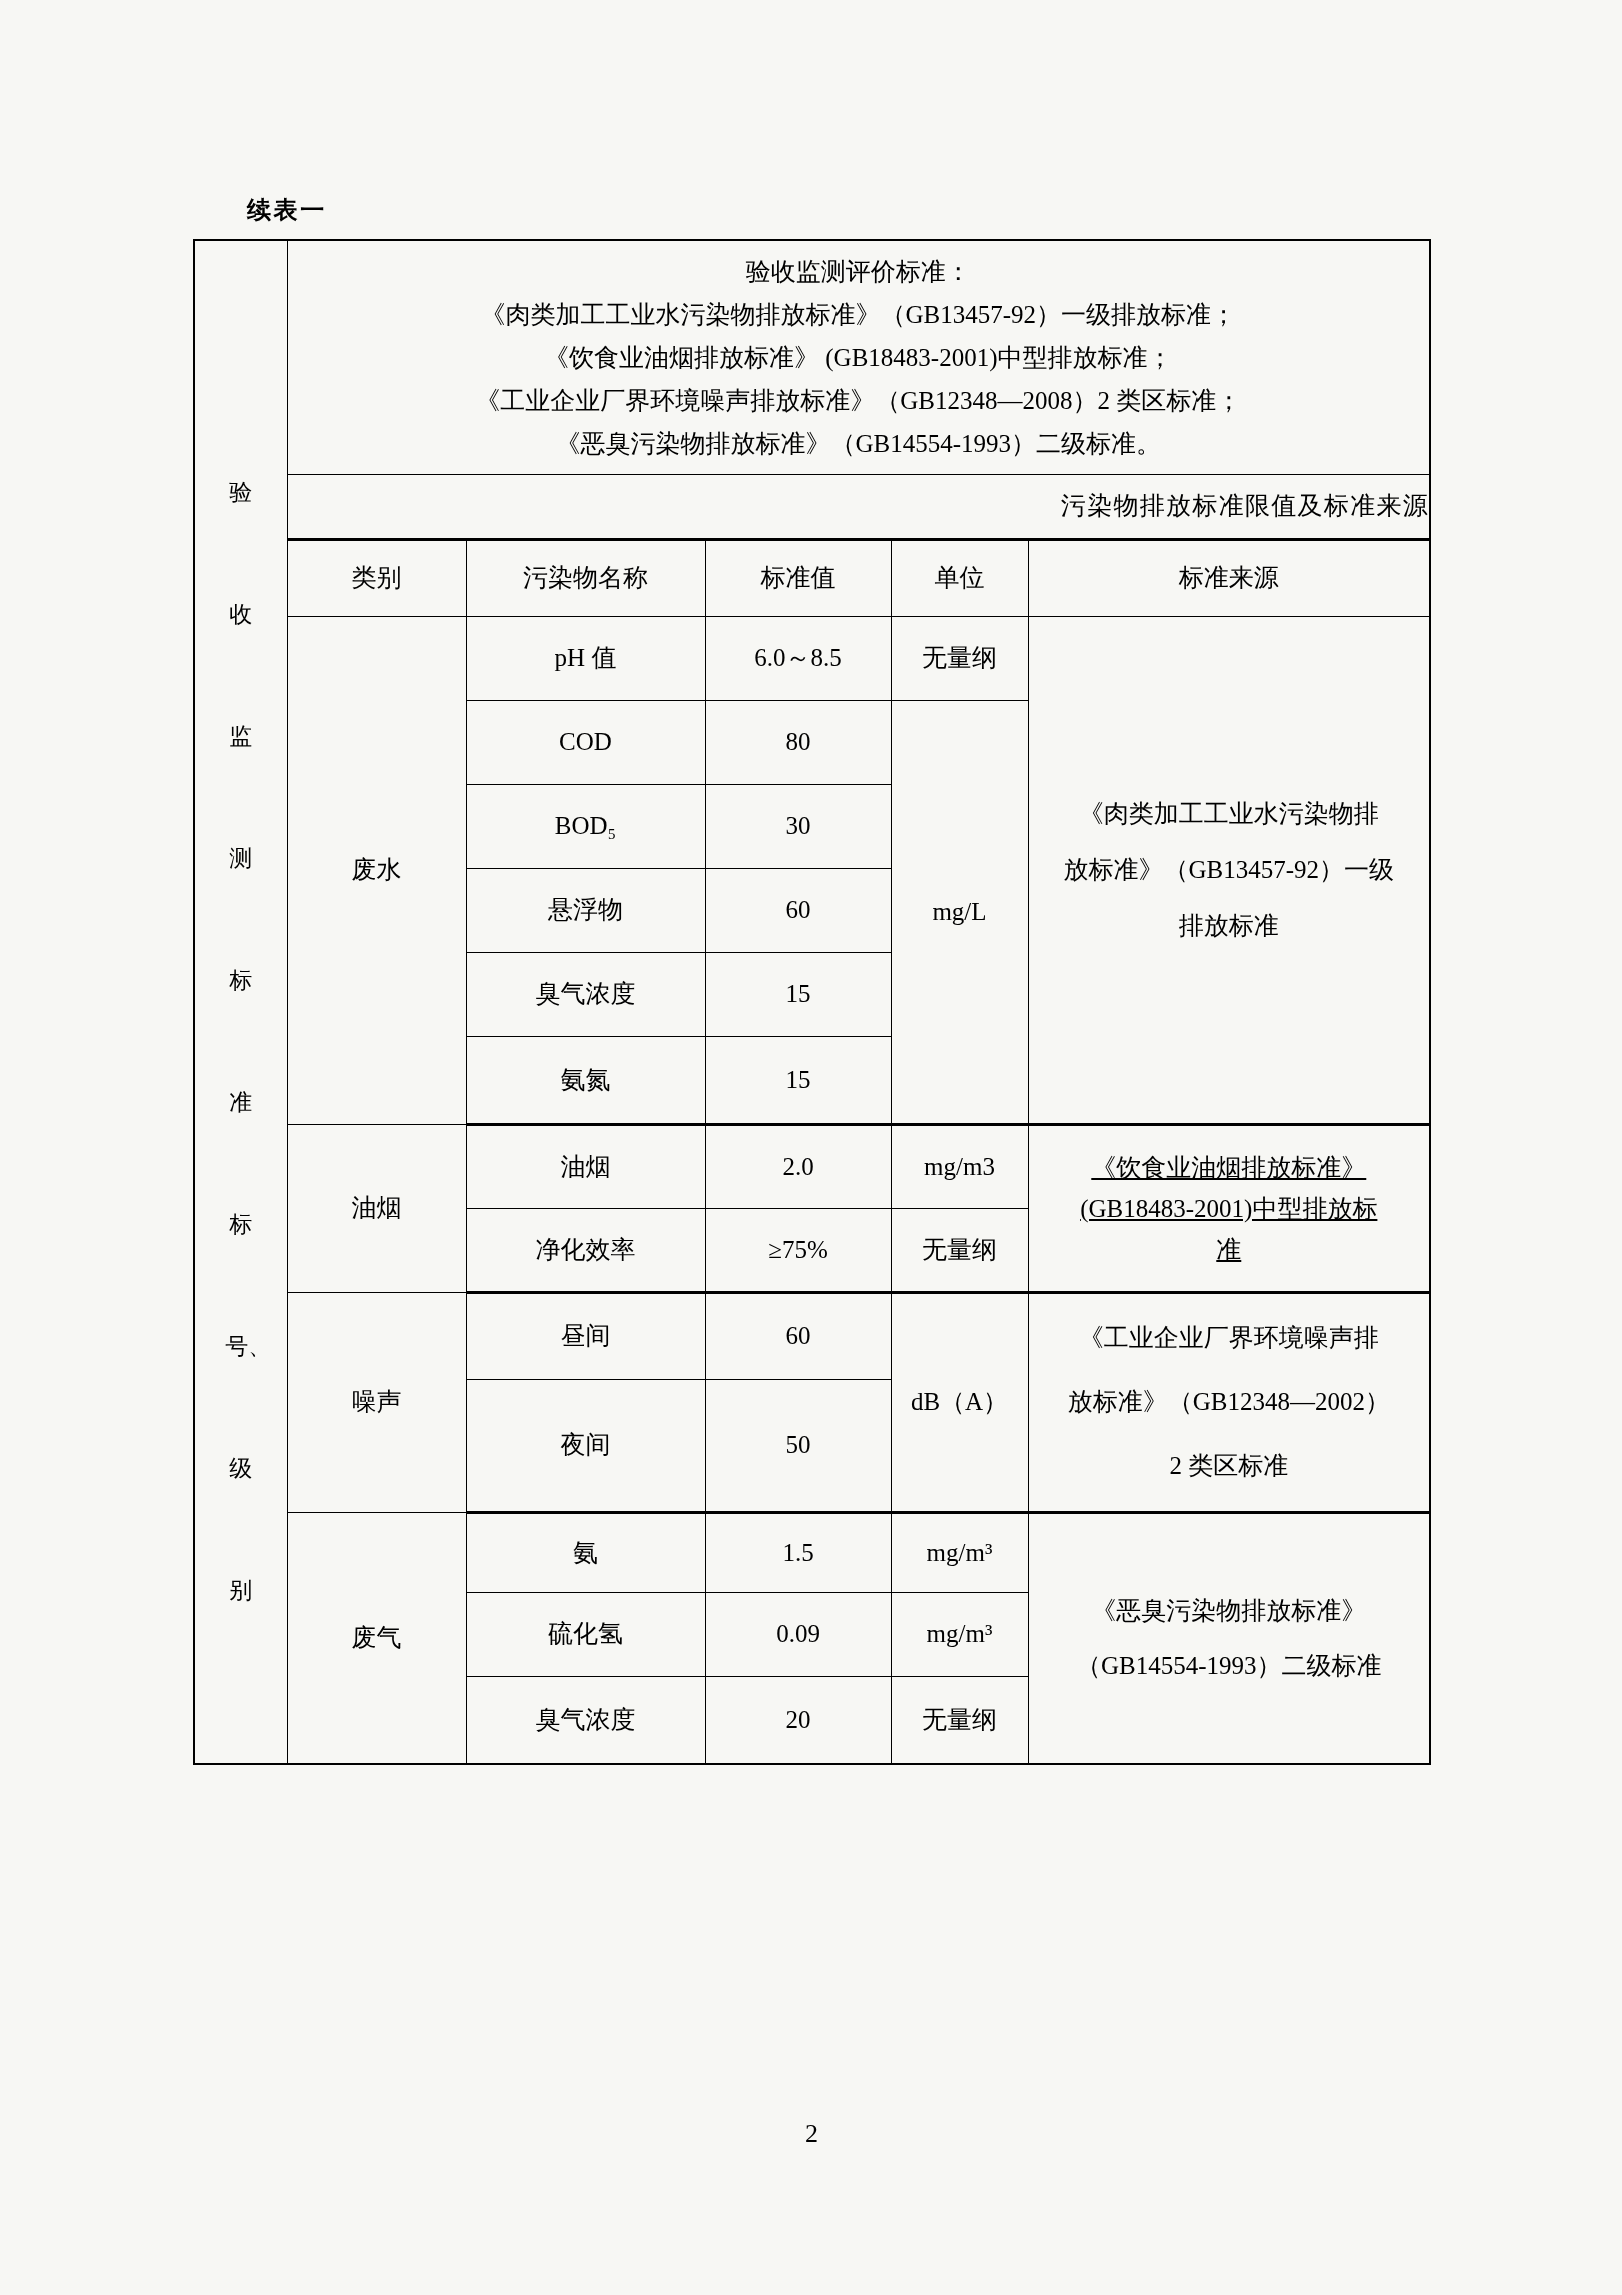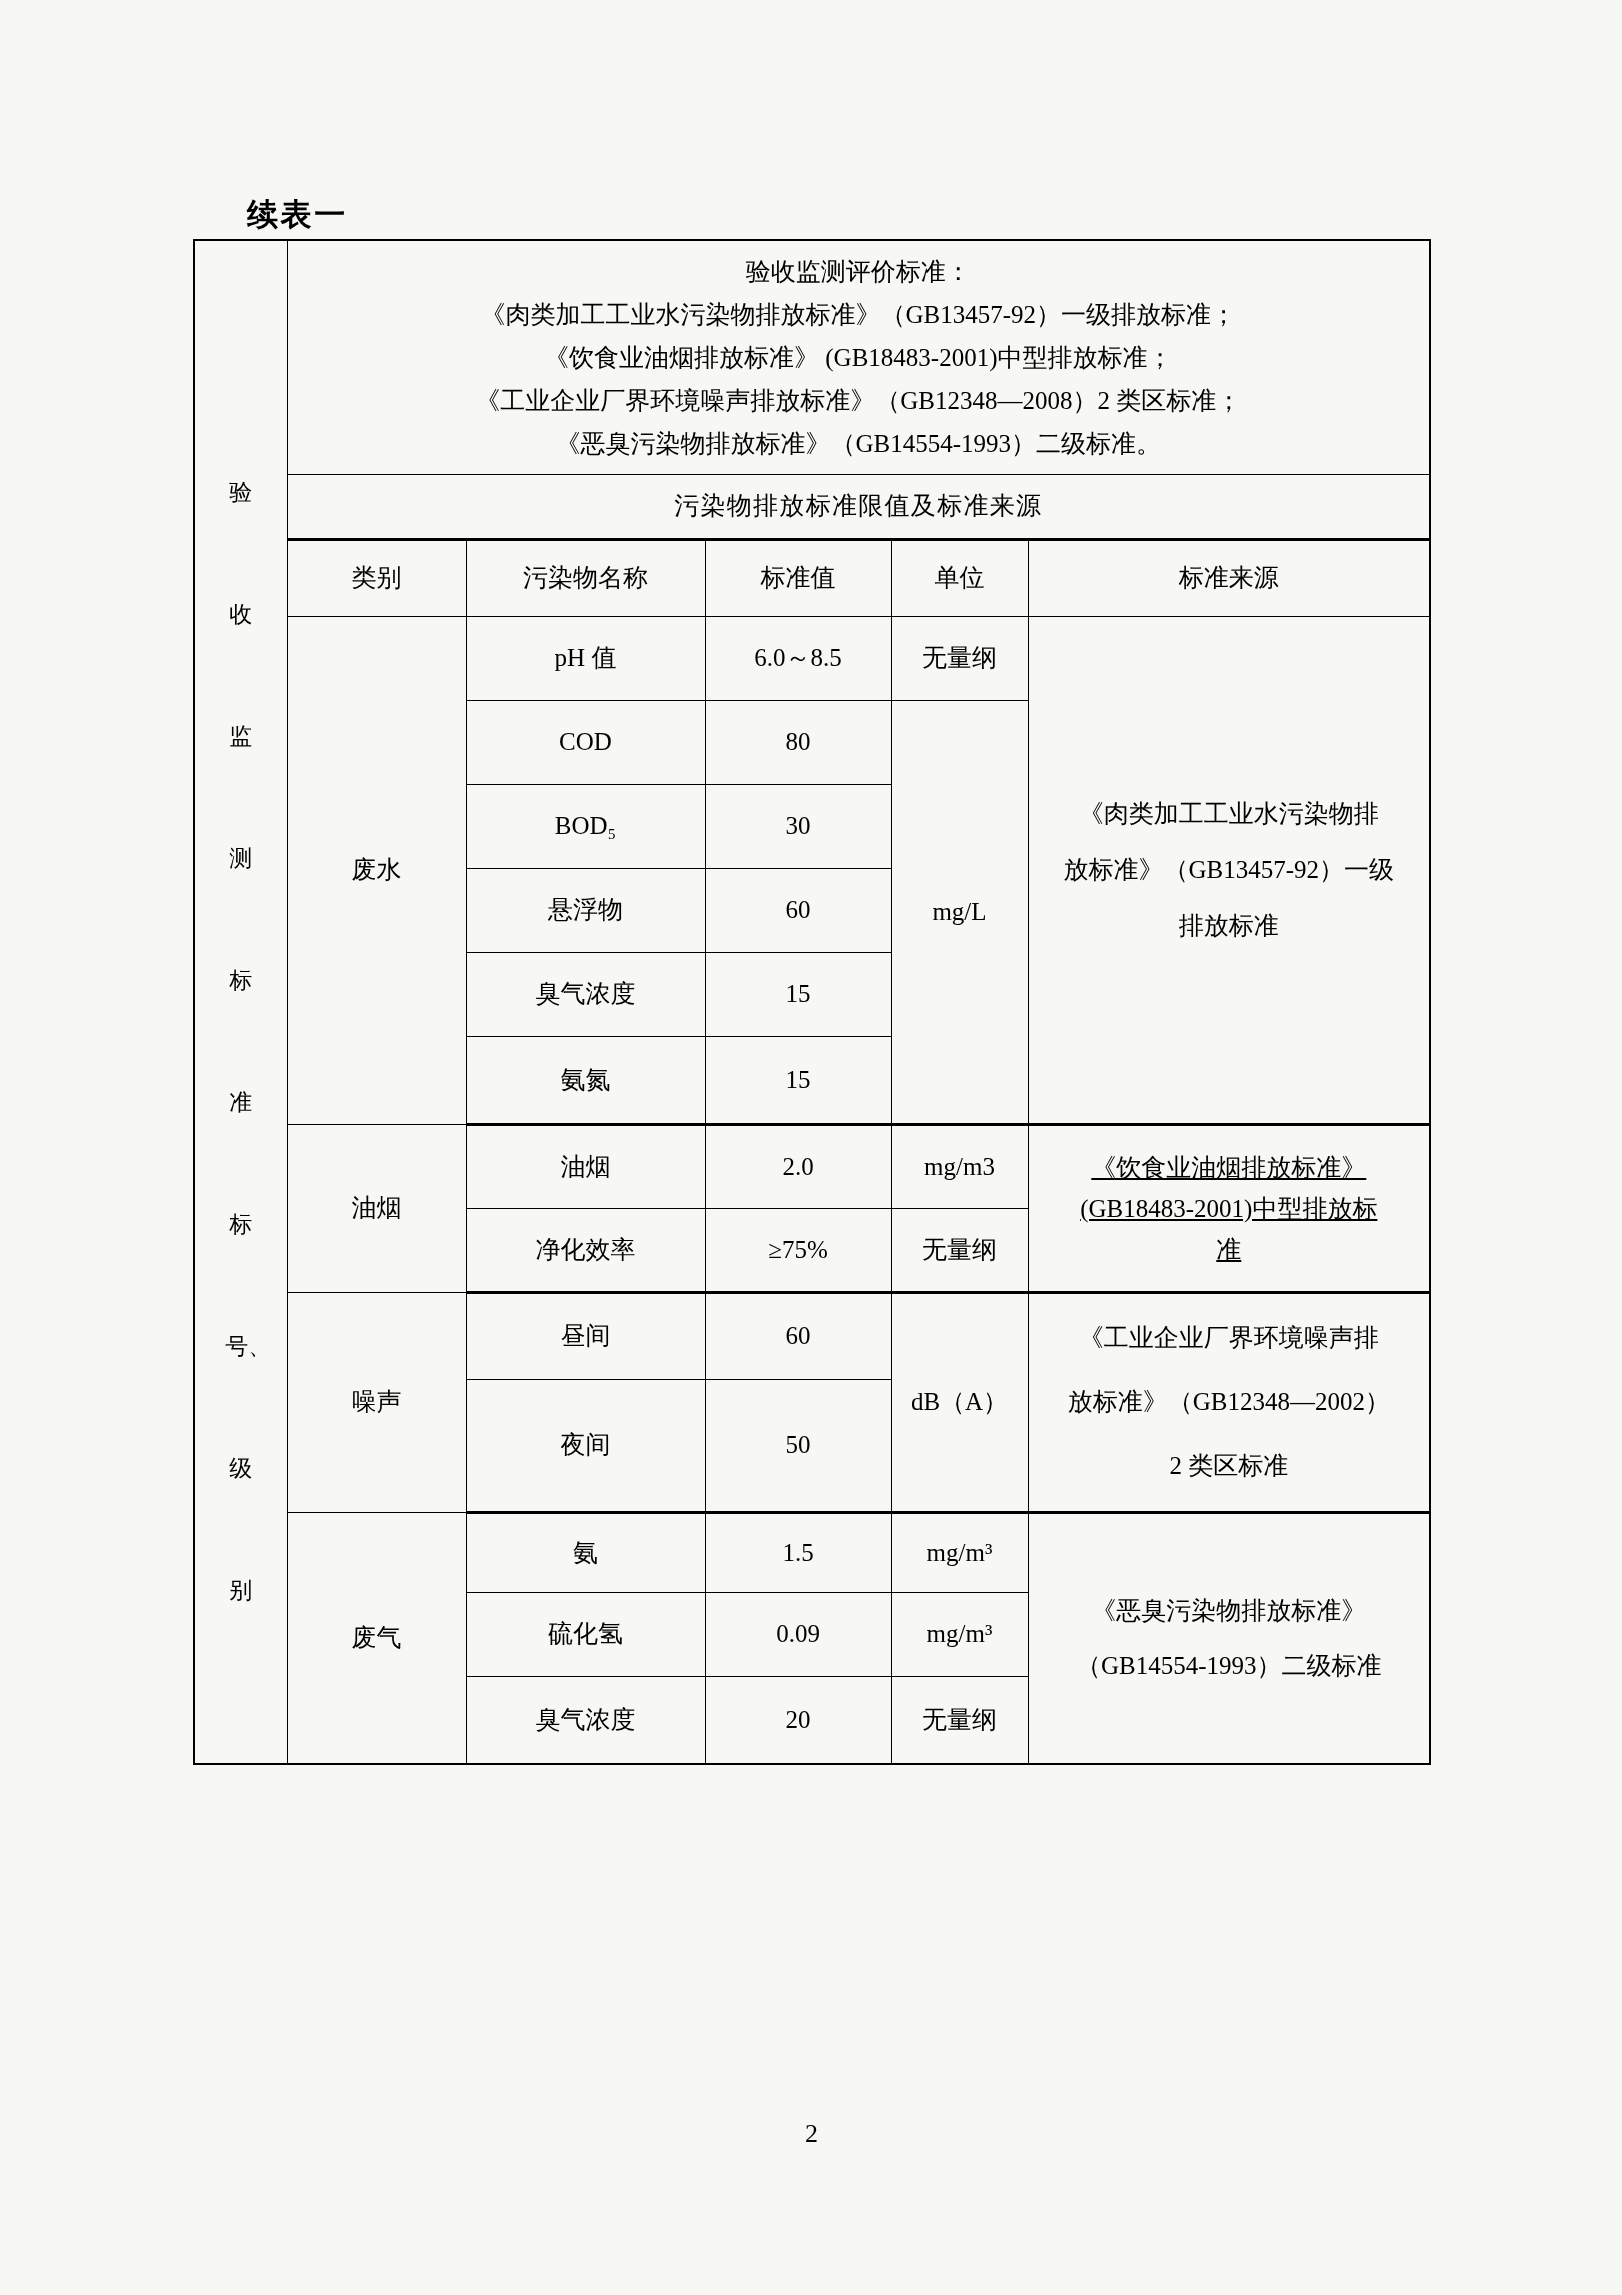--- a/index.html
+++ b/index.html
@@ -5,40 +5,40 @@
   html,body{margin:0;padding:0;}
   body{
     width:1623px;height:2295px;
     background:#f7f7f4;
     font-family:"Liberation Serif","DejaVu Serif",serif;
     color:#000;
   }
   .page{position:relative;width:1623px;height:2295px;overflow:hidden;}
   .doc-title{
     position:absolute;left:247px;top:194px;margin:0;
-    font-size:31px;font-weight:bold;letter-spacing:2.6px;text-align:right;
+    font-size:24px;font-weight:bold;letter-spacing:2.6px;text-align:right;
   }
   table.main-table{
     position:absolute;left:193px;top:239px;
     width:1237px;table-layout:fixed;
     border-collapse:collapse;
     border:2px solid #000;
   }
   td{
     border:1.3px solid #000;
     text-align:center;vertical-align:middle;
     font-size:25px;line-height:1.35;
     padding:0;overflow:hidden;margin-left:19px;
   }
   td.tb{border-bottom-width:3.3px;}
   td.hdr-block{
     white-space:pre-line;line-height:43px;
     text-align:center;
   }
-  td.subhdr{letter-spacing:1.3px;}
+  td.subhdr{letter-spacing:1.3px;text-align:right;}
   td.src{white-space:pre-line;padding:0 9.2px;}
   td.src.lh85{line-height:56px;font-family:Liberation Serif, serif;}
   td.src.lh62{line-height:41px;text-decoration:underline;}
   td.src.lh97{line-height:64px;}
   td.src.lh100{line-height:55px;}
   td.side-cell{vertical-align:top;border-right-width:1.3px;}
   .vert{
     width:31px;margin:0 auto;
     padding-top:191px;
     font-size:23px;line-height:122px;

